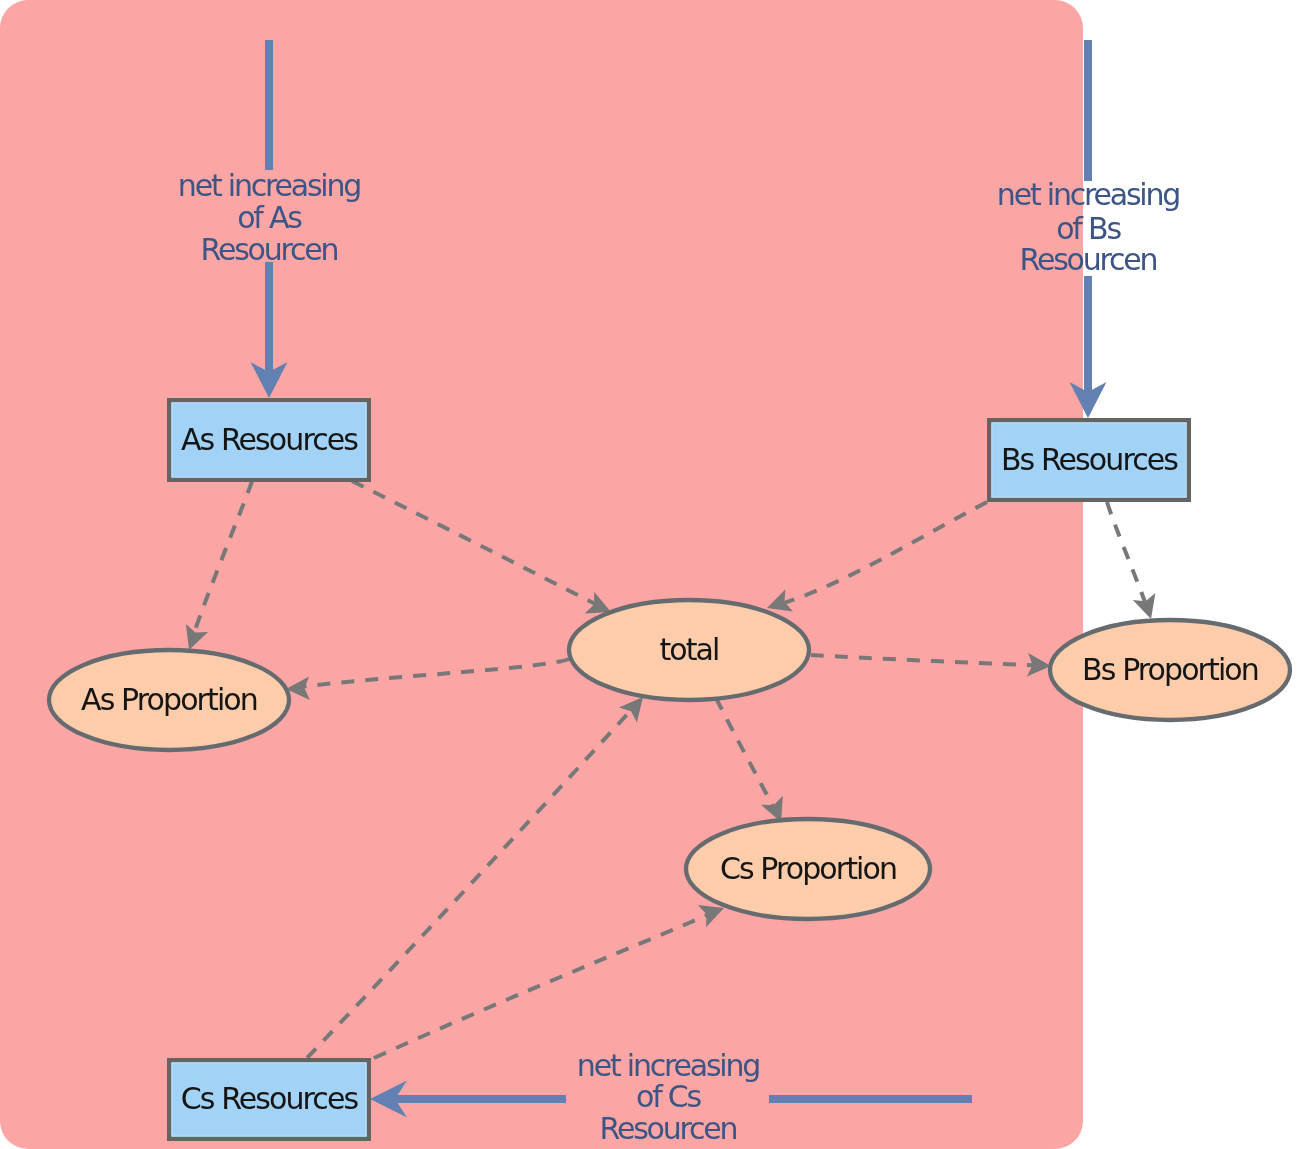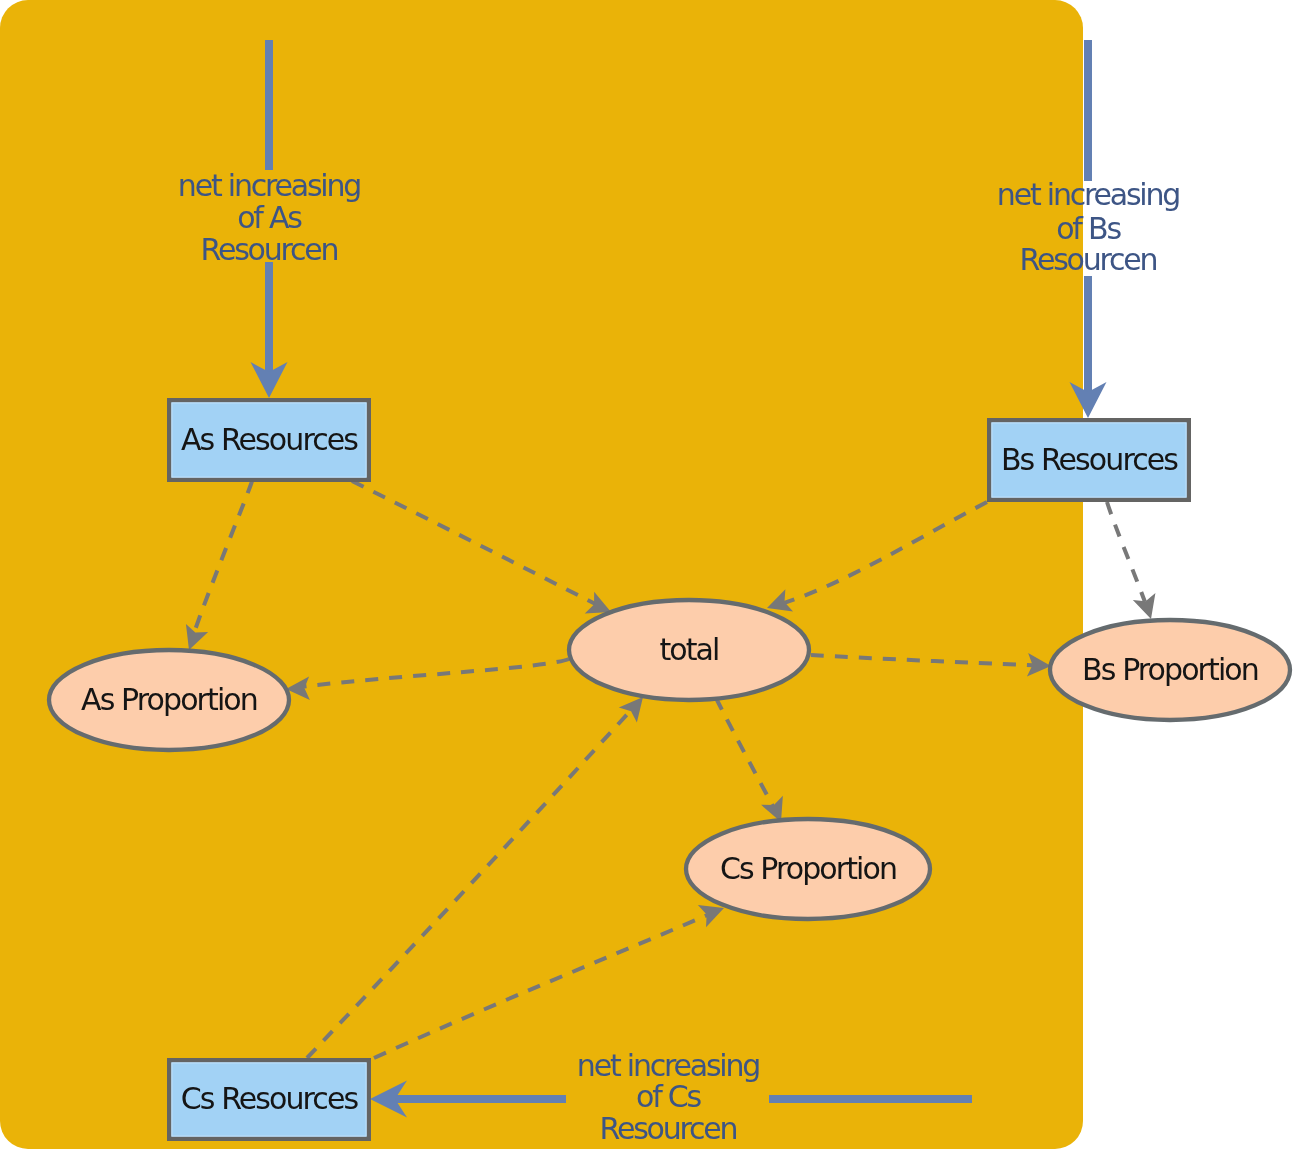--- a/index.html
+++ b/index.html
@@ -1,17 +1,17 @@
 <!DOCTYPE html>
 <html><head>
 <meta charset="utf-8">
 <style>
   html,body{margin:0;padding:0;background:#ffffff;}
   body{width:1313px;height:1149px;overflow:hidden;}
-  #stage{position:relative;width:1083px;height:1149px;background:#eab308;border-radius:28px;}
+  #stage{position:relative;width:1083px;height:1149px;background:#fca5a5;border-radius:28px;}
   svg#diagram{position:absolute;left:0;top:0;display:block;}
   .node-label{font-family:"DejaVu Sans",sans-serif;font-size:30px;letter-spacing:-1.9px;fill:#151515;text-anchor:middle;}
   .flow-label{font-family:"DejaVu Sans",sans-serif;font-size:30px;letter-spacing:-2.2px;fill:#3d5585;text-anchor:middle;}
   .link-path{fill:none;stroke:#787878;stroke-width:4;stroke-dasharray:13 11;stroke-linecap:butt;}
   .link-head{fill:#787878;}
   .stock-rect{fill:#a2d2f5;stroke:#646463;stroke-width:4.4;}
   .stock-inner{fill:none;stroke:#c3e2fb;stroke-width:1;}
   .aux-ellipse{fill:#fdcdab;stroke:#656b6e;stroke-width:4.3;}
   .flow-shaft{stroke:#6380b3;stroke-width:8;fill:none;stroke-linecap:butt;}
   .flow-head{fill:#6380b3;}

